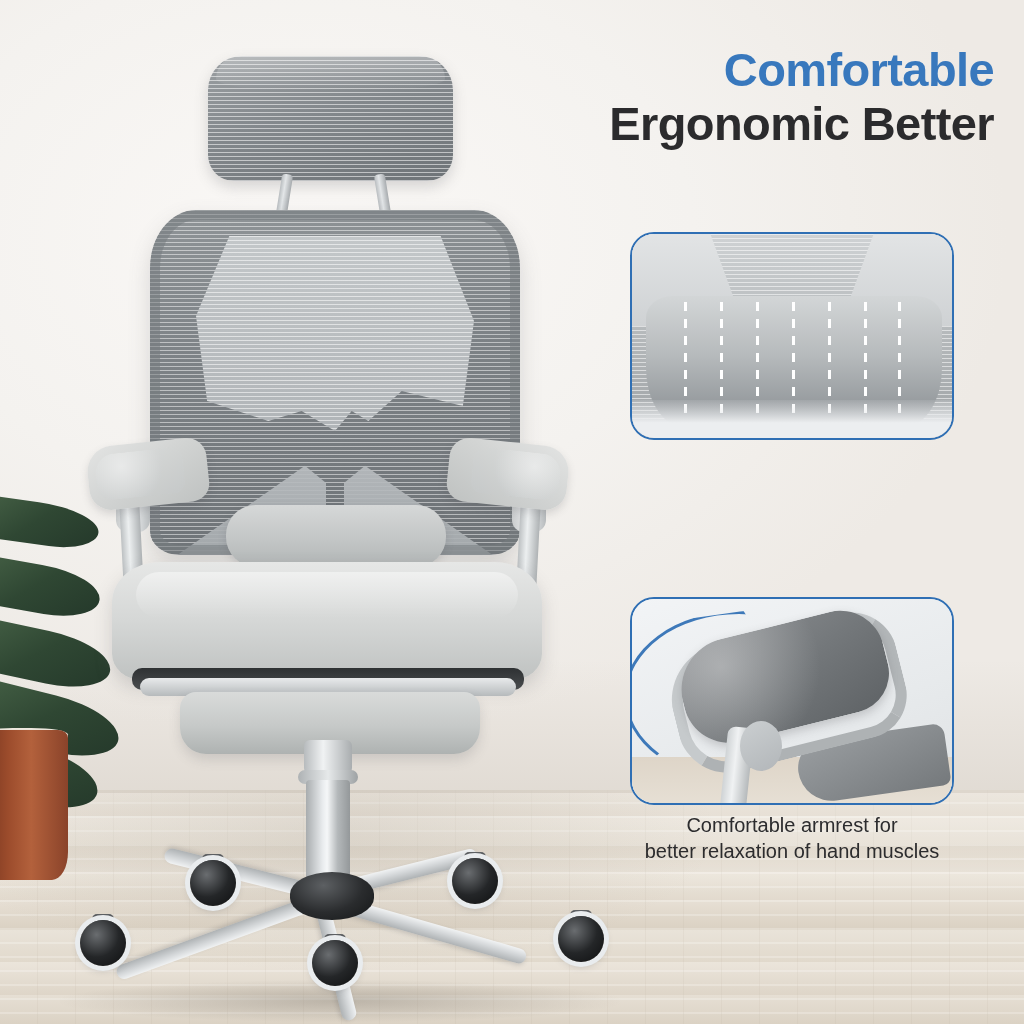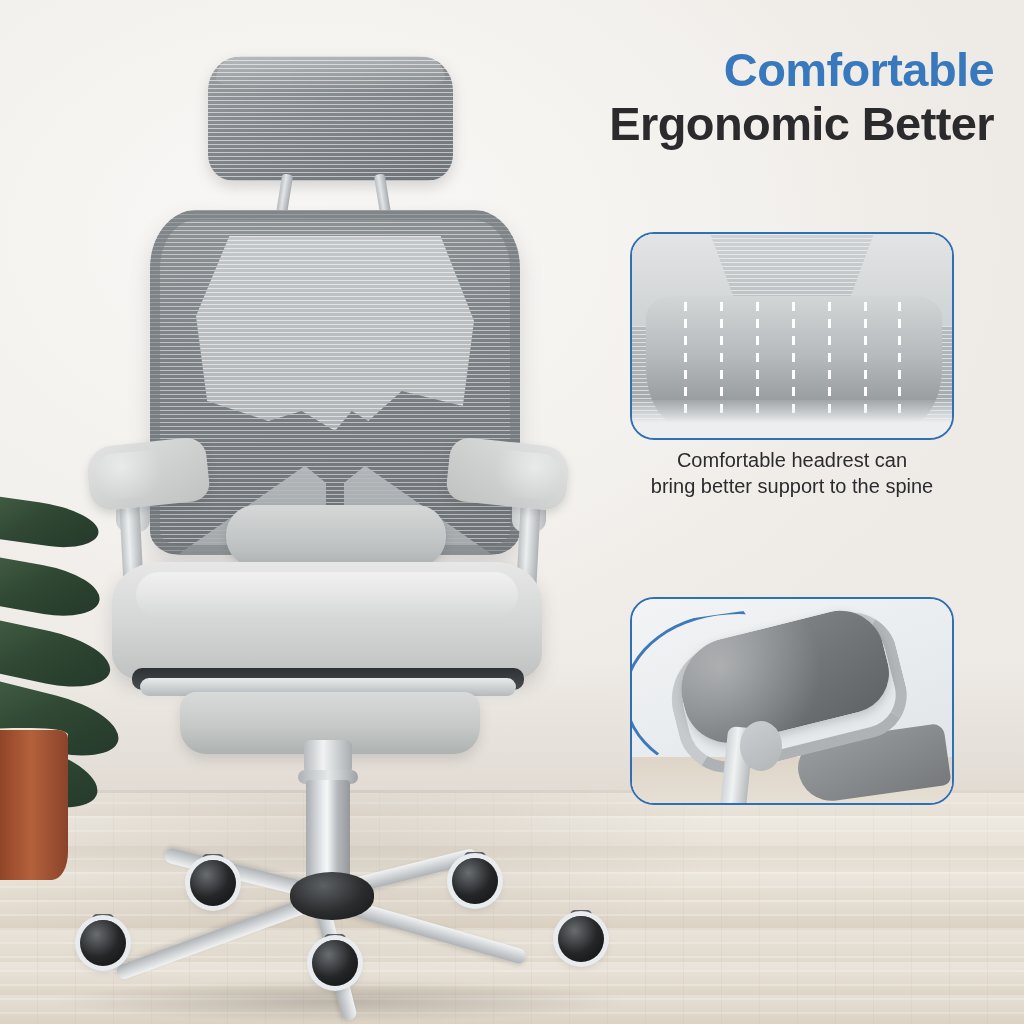--- a/index.html
+++ b/index.html
@@ -494,31 +494,31 @@
     <div class="c1-pillow"></div>
     <div class="c1-dash" style="left:52px;"></div>
     <div class="c1-dash" style="left:88px;"></div>
     <div class="c1-dash" style="left:124px;"></div>
     <div class="c1-dash" style="left:160px;"></div>
     <div class="c1-dash" style="left:196px;"></div>
     <div class="c1-dash" style="left:232px;"></div>
     <div class="c1-dash" style="left:266px;"></div>
     <div class="c1-base"></div>
   </div>
-  <div class="cap-body">
-    <span>Comfortable headrest can</span><br>
-    <span>bring better support to the spine</span>
-  </div>
 </div>
 
 <div class="feature two">
   <div class="card">
     <div class="c2-bg"></div>
     <div class="c2-floor"></div>
     <div class="c2-arc"></div>
     <div class="c2-seat"></div>
     <div class="c2-hinge"></div>
     <div class="c2-frame"></div>
     <div class="c2-pad"></div>
     <div class="c2-stem"></div>
     <div class="c2-disc"></div>
   </div>
+  <div class="cap-body">
+    <span>Comfortable armrest for</span><br>
+    <span>better relaxation of hand muscles</span>
+  </div>
 </div>
 
 </body></html>

